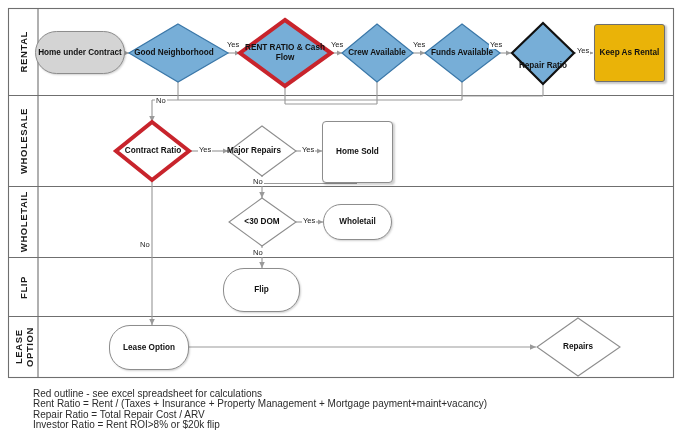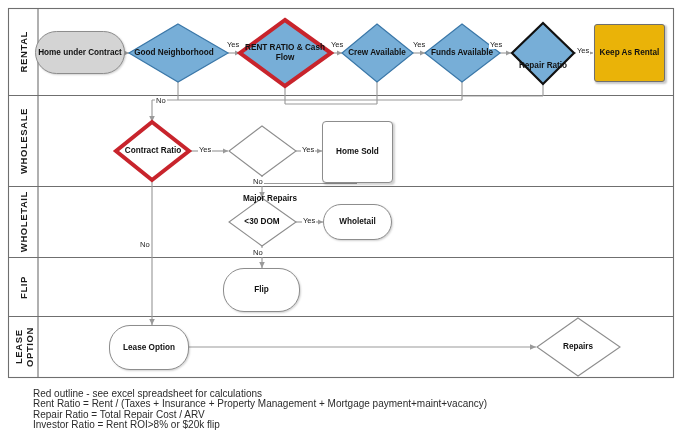--- a/index.html
+++ b/index.html
@@ -154,21 +154,21 @@
   <div class="node n-round-white" style="left:223px;top:268px;width:77px;height:44px;">Flip</div>
 
   <div class="node n-round-white" style="left:109px;top:325px;width:80px;height:45px;">Lease Option</div>
 
   <div class="dtext" style="left:128px;top:44px;width:92px;height:18px;">Good Neighborhood</div>
   <div class="dtext" style="left:342px;top:44px;width:70px;height:18px;">Crew Available</div>
   <div class="dtext" style="left:245px;top:41px;width:80px;height:24px;">RENT RATIO &amp; Cash Flow</div>
   <div class="dtext" style="left:426px;top:44px;width:72px;height:18px;">Funds Available</div>
   <div class="dtext" style="left:513px;top:40px;width:60px;height:18px;margin-top:17px;">Repair Ratio</div>
   <div class="dtext" style="left:118px;top:142px;width:70px;height:18px;">Contract Ratio</div>
-  <div class="dtext" style="left:236px;top:142px;width:68px;height:18px;margin-top:48px;">Major Repairs</div>
+  <div class="dtext" style="left:220px;top:142px;width:68px;height:18px;">Major Repairs</div>
   <div class="dtext" style="left:230px;top:213px;width:64px;height:18px;">&lt;30 DOM</div>
   <div class="dtext" style="left:548px;top:338px;width:60px;height:18px;">Repairs</div>
 
   <div class="edge-label" style="left:226px;top:40px;">Yes</div>
   <div class="edge-label" style="left:330px;top:40px;">Yes</div>
   <div class="edge-label" style="left:412px;top:40px;">Yes</div>
   <div class="edge-label" style="left:489px;top:40px;">Yes</div>
   <div class="edge-label" style="left:576px;top:46px;">Yes</div>
   <div class="edge-label" style="left:155px;top:96px;">No</div>
   <div class="edge-label" style="left:198px;top:145px;">Yes</div>

